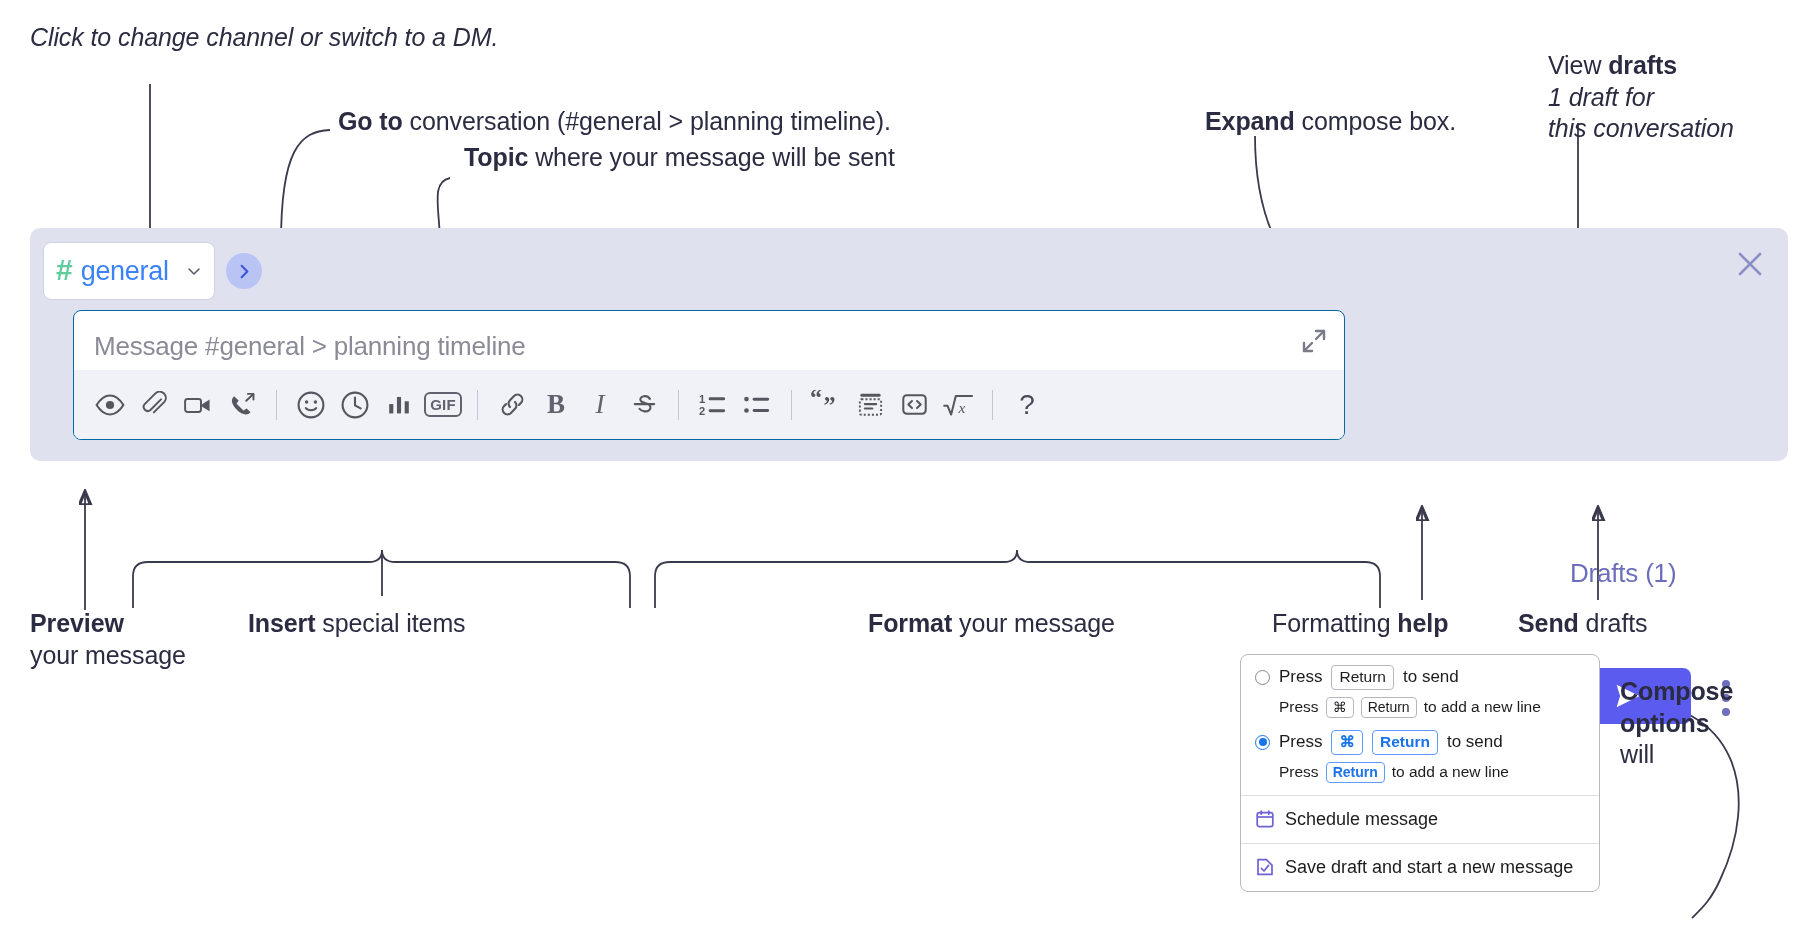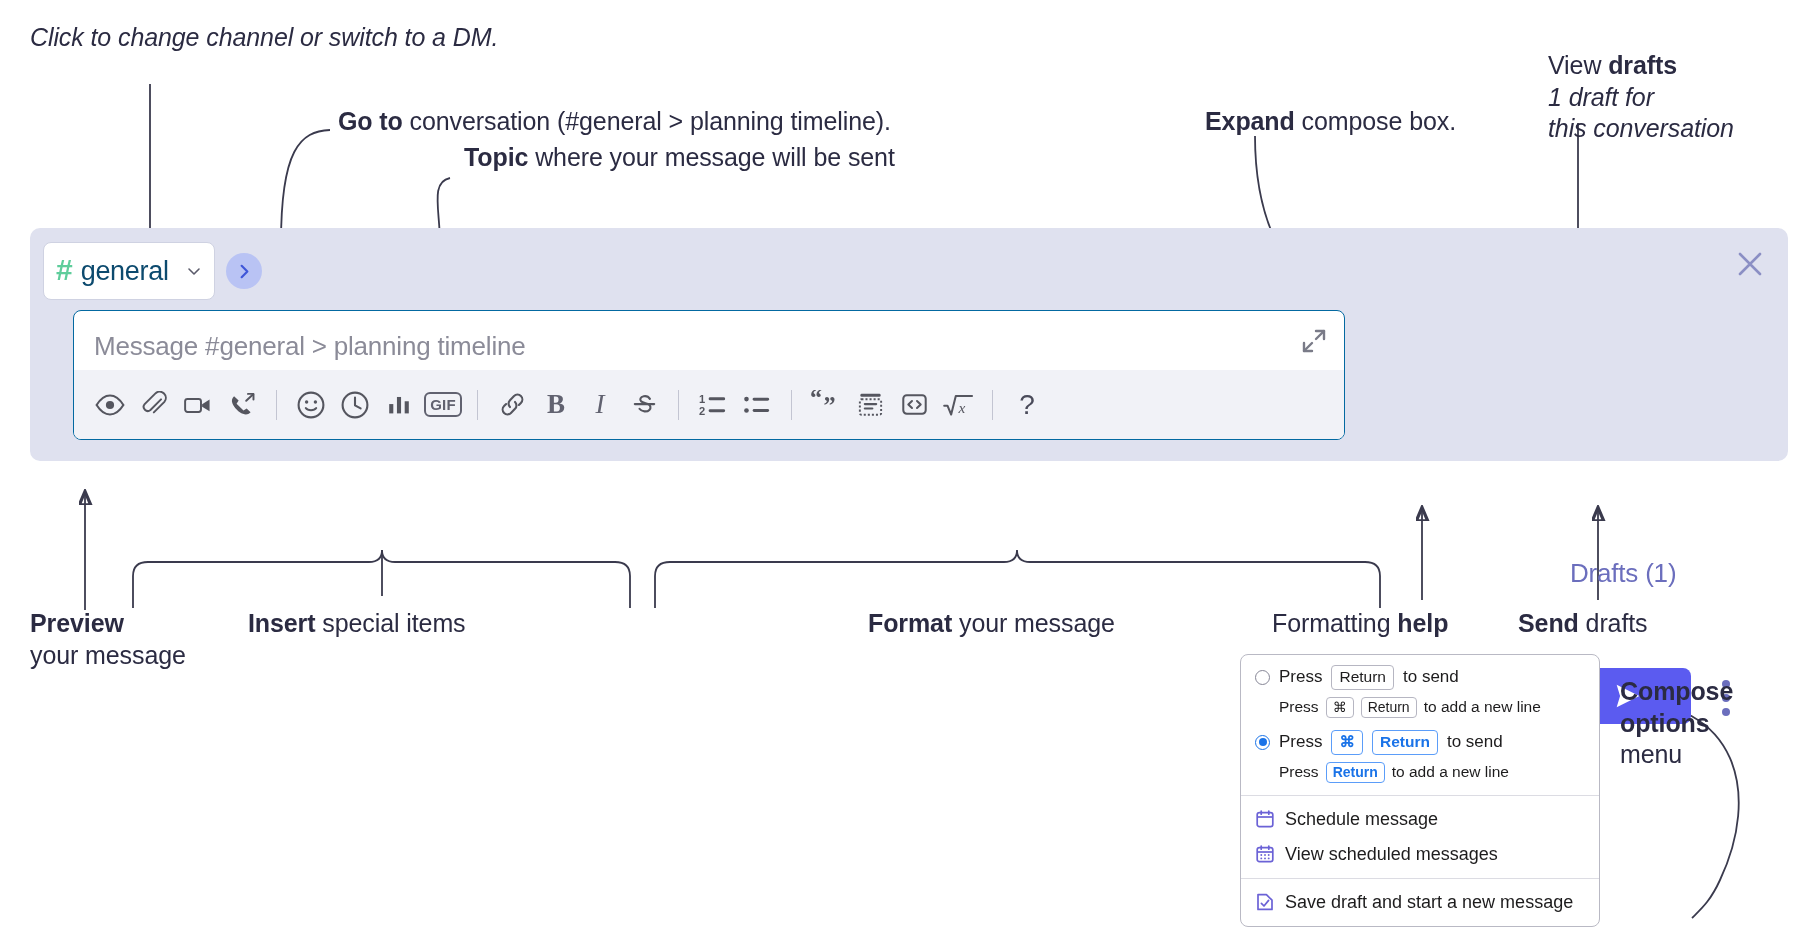--- a/index.html
+++ b/index.html
@@ -41,21 +41,21 @@
   
   #channel-chip{
     width:172px;height:58px;background:#ffffff;border:1px solid #cfd2e2;
     border-radius:8px;display:flex;align-items:center;gap:8px;padding:0 12px;
     box-sizing:border-box;cursor:pointer;
   }
   #channel-chip .hash{
     font-size:30px;font-weight:700;color:#5ecd9b;line-height:1;
     transform:translateY(-1px);
   }
-  #channel-chip .cname{font-size:27px;color:#0c4a6e;letter-spacing:-0.3px;}
+  #channel-chip .cname{font-size:27px;color:#3b82f6;letter-spacing:-0.3px;}
   #channel-chip .chev{margin-left:auto;width:16px;height:16px;}
 
   
   #goto-btn{
     width:36px;height:36px;border-radius:50%;background:#b9c3f4;
     display:flex;align-items:center;justify-content:center;
     margin:0 11px;flex:none;cursor:pointer;
   }
 
   
@@ -428,21 +428,21 @@
   <span>Formatting </span><b>help</b>
 </div>
 
 <div class="callout" style="left:1518px;top:608px;">
   <b>Send</b><span> drafts</span>
 </div>
 
 <div class="callout" style="left:1620px;top:676px;">
   <b>Compose</b>
   <b class="line2">options</b>
-  <span class="line2">menu</span>
+  <span class="line2">will</span>
 </div>
 
 <div id="compose-menu">
 
   <div class="menu-sec">
     <div class="menu-row">
       <span class="radio"></span>
       <span>Press</span>
       <span class="kbd">Return</span>
       <span>to send</span>
@@ -476,36 +476,20 @@
     <div class="menu-item">
       <span class="mi-icon">
         <svg viewBox="0 0 20 20" width="20" height="20">
           <rect x="2.2" y="3.6" width="15.6" height="14" rx="2.2" fill="none" stroke="#6b62d6" stroke-width="1.7"></rect>
           <path d="M2.2 8 L17.8 8" stroke="#6b62d6" stroke-width="1.7"></path>
           <path d="M6.2 2 L6.2 5.2 M13.8 2 L13.8 5.2" stroke="#6b62d6" stroke-width="1.7" stroke-linecap="round"></path>
         </svg>
       </span>
       <span>Schedule message</span>
     </div>
-    <div class="menu-item">
-      <span class="mi-icon">
-        <svg viewBox="0 0 20 20" width="20" height="20">
-          <rect x="2.2" y="3.6" width="15.6" height="14" rx="2.2" fill="none" stroke="#6b62d6" stroke-width="1.7"></rect>
-          <path d="M2.2 8 L17.8 8" stroke="#6b62d6" stroke-width="1.7"></path>
-          <path d="M6.2 2 L6.2 5.2 M13.8 2 L13.8 5.2" stroke="#6b62d6" stroke-width="1.7" stroke-linecap="round"></path>
-          <circle cx="6.3" cy="11" r="0.95" fill="#6b62d6"></circle>
-            <circle cx="10" cy="11" r="0.95" fill="#6b62d6"></circle>
-            <circle cx="13.7" cy="11" r="0.95" fill="#6b62d6"></circle>
-          <circle cx="6.3" cy="14.4" r="0.95" fill="#6b62d6"></circle>
-            <circle cx="10" cy="14.4" r="0.95" fill="#6b62d6"></circle>
-            <circle cx="13.7" cy="14.4" r="0.95" fill="#6b62d6"></circle>
-        </svg>
-      </span>
-      <span>View scheduled messages</span>
-    </div>
   </div>
 
   <div class="menu-divider"></div>
 
   <div class="menu-group">
     <div class="menu-item">
       <span class="mi-icon">
         <svg viewBox="0 0 20 20" width="20" height="20">
           <path d="M3 2.6 L11.4 2.6 L17 8.2 L17 17.4 L3 17.4 Z" fill="none" stroke="#6b62d6" stroke-width="1.7" stroke-linejoin="round"></path>
           <path d="M6.4 11.4 L9 14 L13.6 8.4" fill="none" stroke="#6b62d6" stroke-width="1.7" stroke-linecap="round" stroke-linejoin="round"></path>

